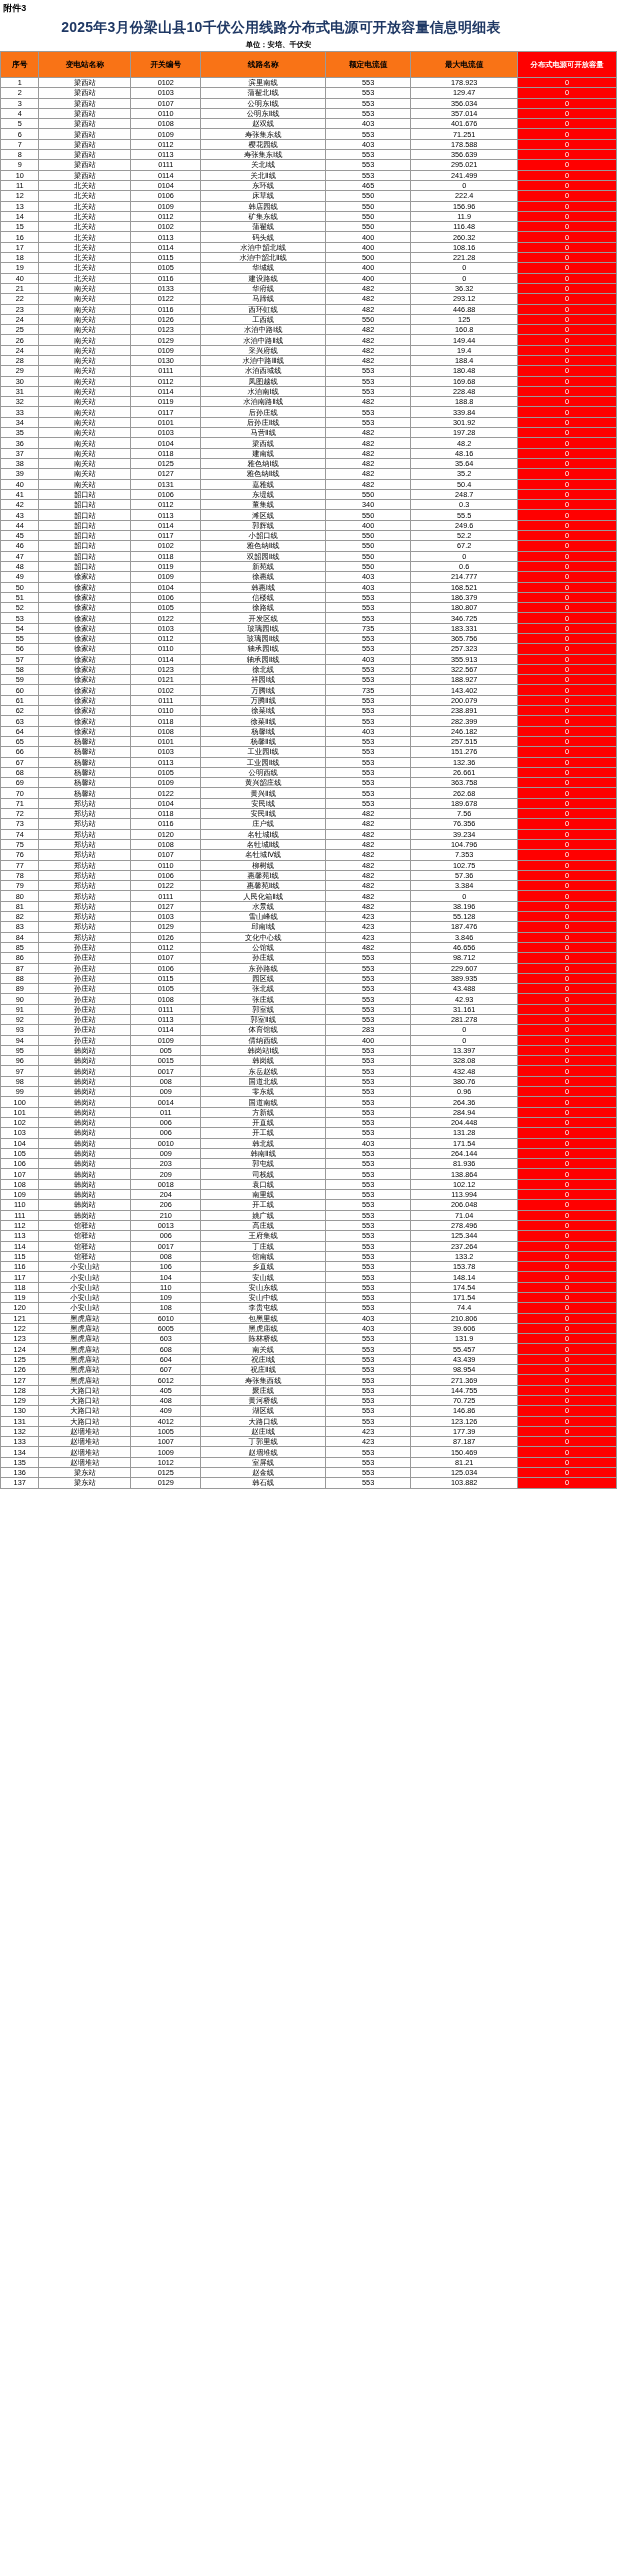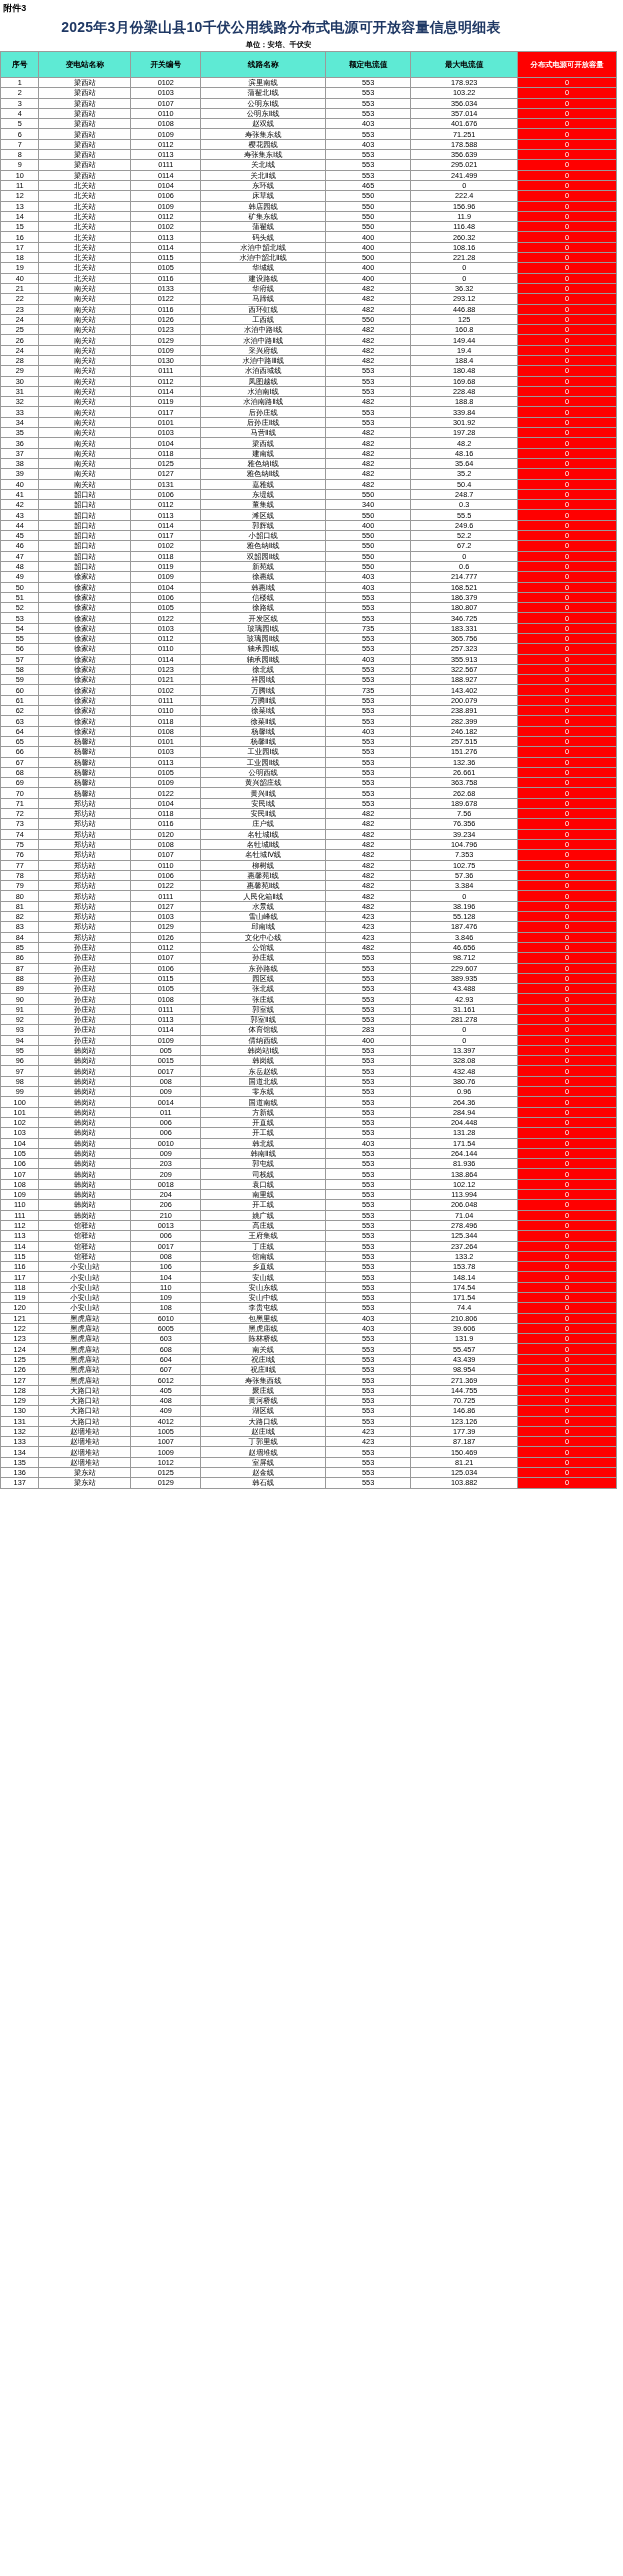--- a/index.html
+++ b/index.html
@@ -10,21 +10,21 @@
   .unit{text-align:center;font-size:7.3px;color:#000;padding:0 4.9px 1.6px 0;font-weight:bold;}
   table{border-collapse:collapse;width:617px;margin:0 auto;table-layout:fixed;}
   col.c0{width:28px}
   col.c1{width:67px}
   col.c2{width:51px}
   col.c3{width:91px}
   col.c4{width:62px}
   col.c5{width:78px}
   col.c6{width:72px}
   th,td{border:0.8px solid #9a9a9a;font-size:7.3px;color:#000;height:9.3px;line-height:9px;padding:0;text-align:center;overflow:hidden;white-space:nowrap;}
-  thead th{background:#5eead4;font-weight:bold;font-size:7.7px;height:24.5px;}
+  thead th{background:#f97316;font-weight:bold;font-size:7.7px;height:24.5px;}
   thead th.redhead{background:#ff0000;color:#ffffff;font-size:7.3px;line-height:8.2px;white-space:normal;margin-left:21px;}
   td.redcell{background:#ff0000;color:#ffffff;}
   td.name{text-align:center;}
   tbody tr:nth-child(odd) td{background:#ffffff;}
   tbody tr td.redcell{background:#ff0000;}
 </style>
 </head>
 <body>
 
 <div class="page">
@@ -62,21 +62,21 @@
           <td>553</td>
           <td>178.923</td>
           <td class="redcell">0</td>
         </tr>
         <tr>
           <td>2</td>
           <td class="name">梁西站</td>
           <td>0103</td>
           <td class="name">蒲翟北Ⅰ线</td>
           <td>553</td>
-          <td>103.22</td>
+          <td>129.47</td>
           <td class="redcell">0</td>
         </tr>
         <tr>
           <td>3</td>
           <td class="name">梁西站</td>
           <td>0107</td>
           <td class="name">公明东Ⅰ线</td>
           <td>553</td>
           <td>356.034</td>
           <td class="redcell">0</td>

